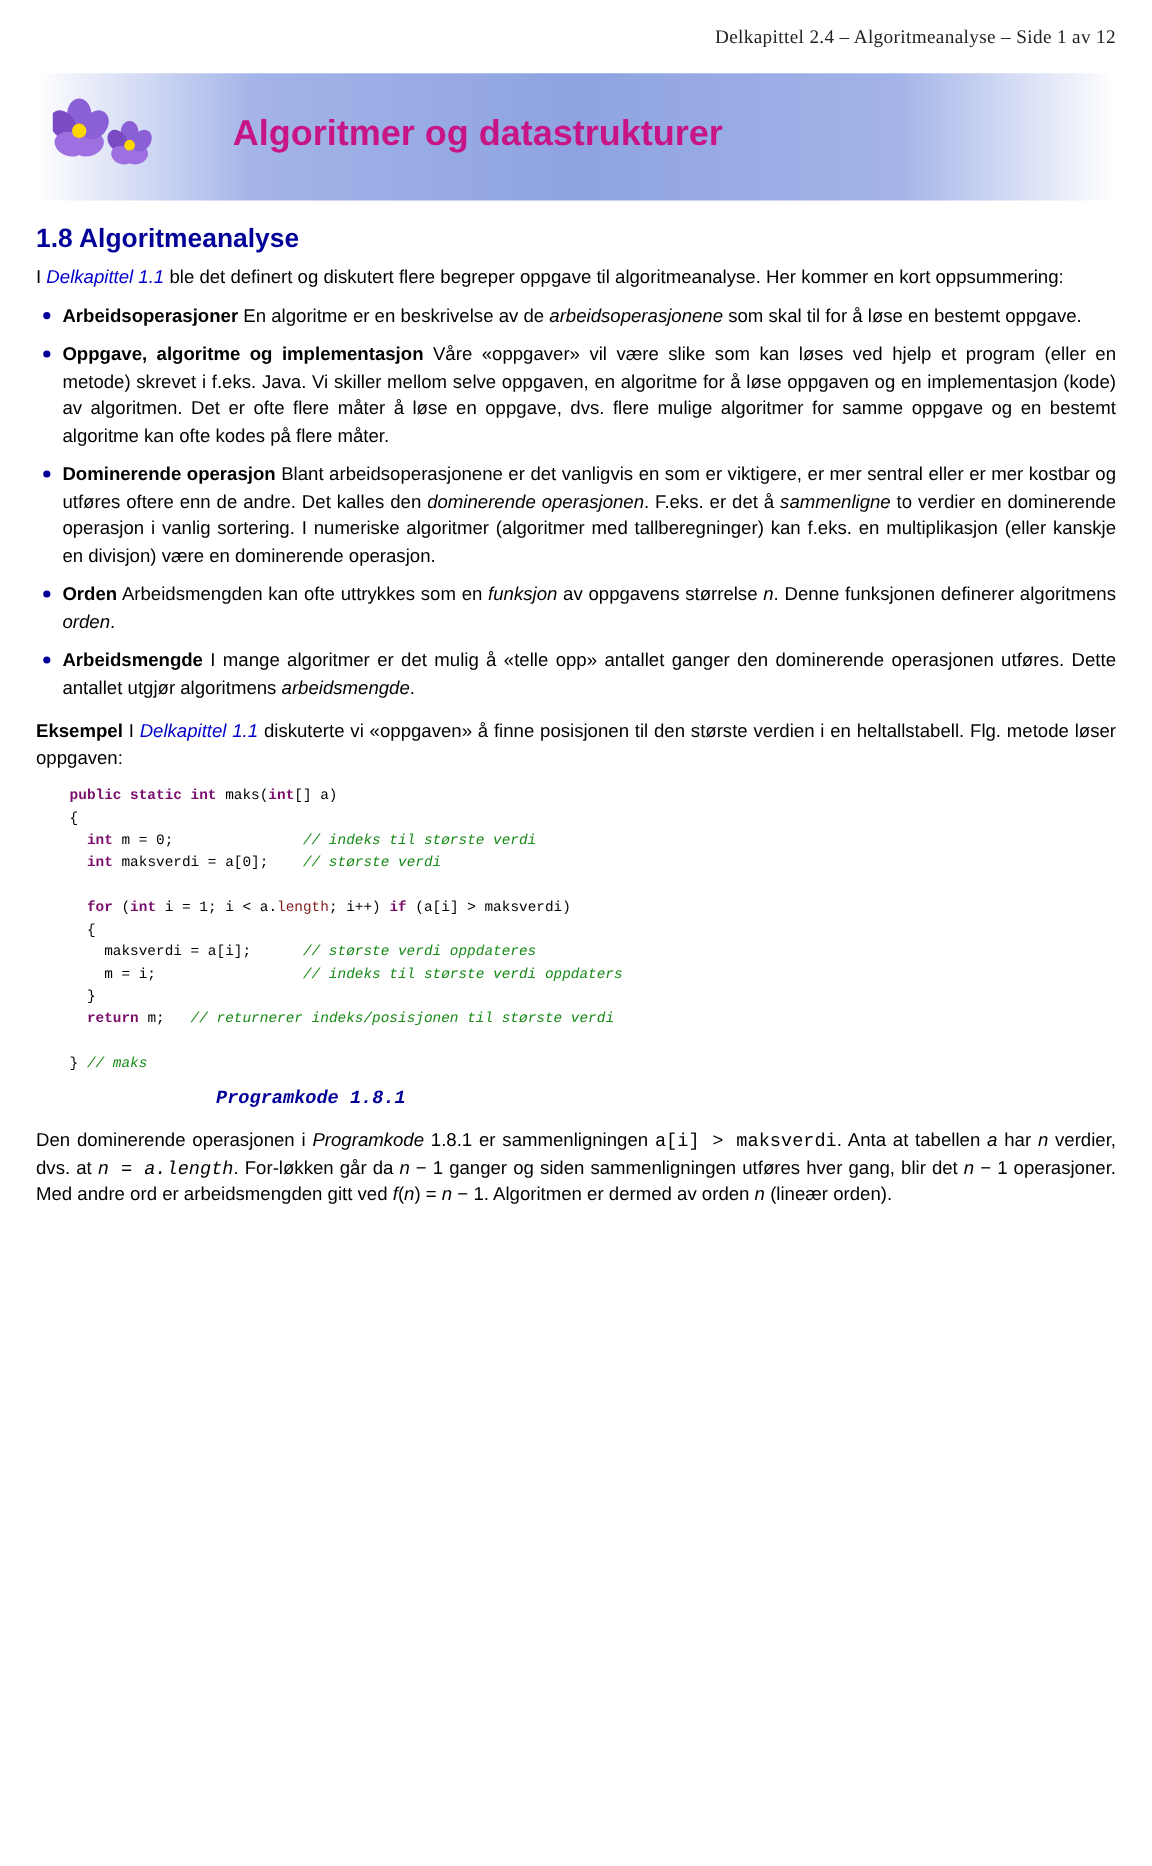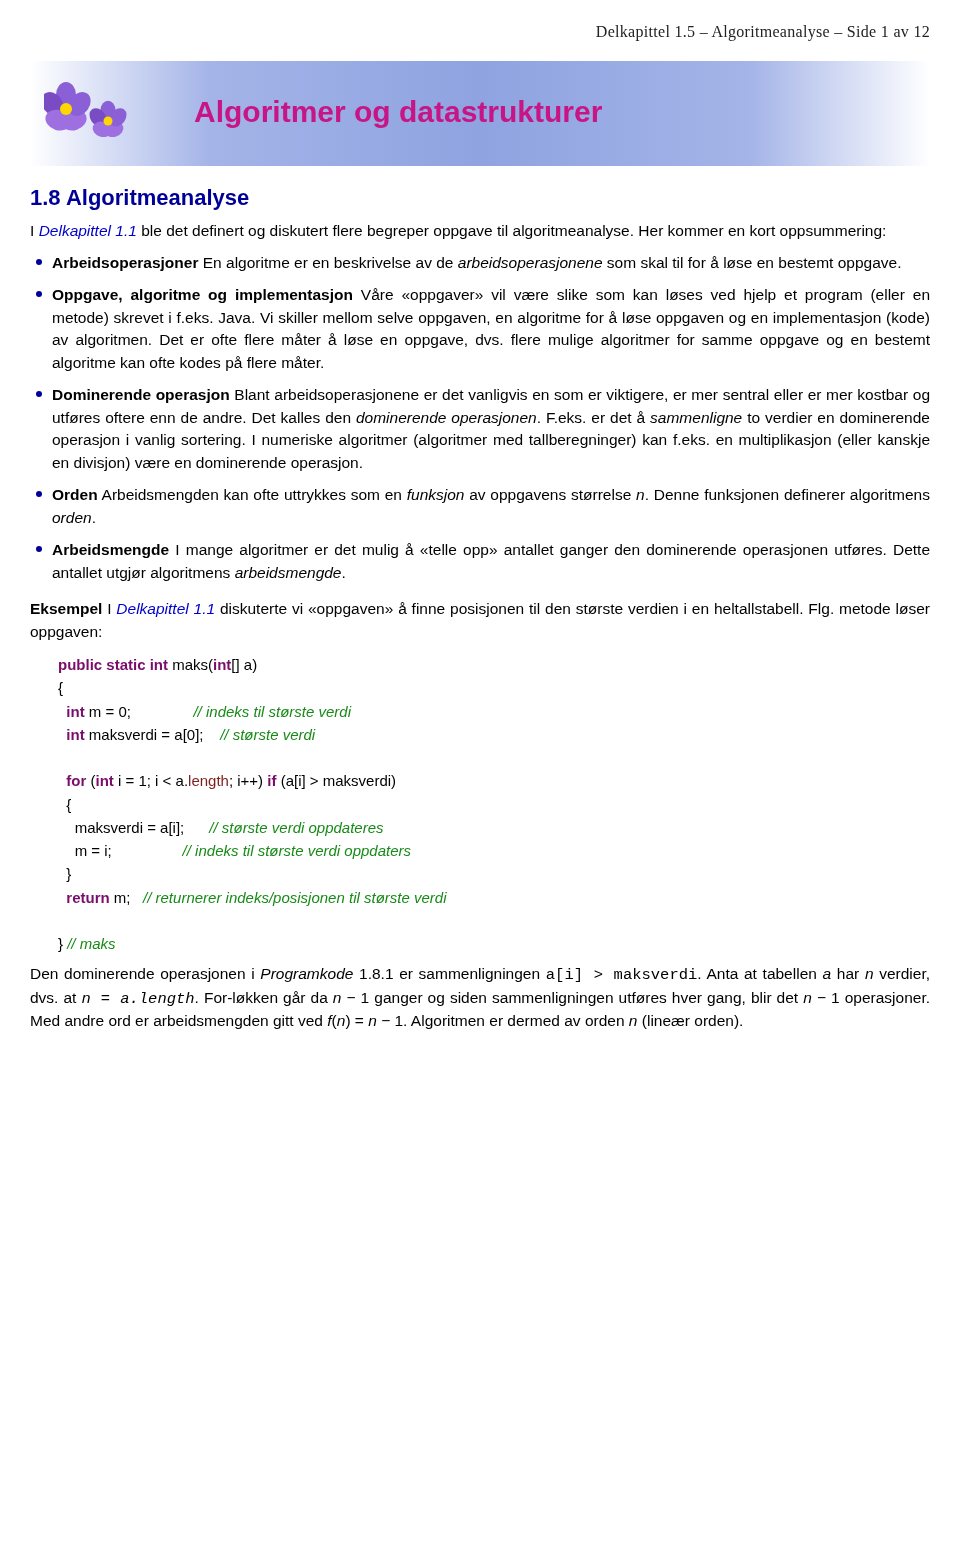--- a/index.html
+++ b/index.html
@@ -109,22 +109,22 @@
     position: absolute;
     left: 6px; top: 7px;
     width: 6px; height: 6px;
     background: #000099;
     border-radius: 50%;
   }
   .b-term { font-weight: bold; }
   .i-term { font-style: italic; }
   .eksempel-label { font-weight: bold; }
   .code-block {
-    font-family: Liberation Sans, sans-serif;
-    font-size: 15px;
+    font-family: Liberation Mono, monospace;
+    font-size: 12px;
     white-space: pre;
     margin: 10px 0 8px 28px;
     line-height: 1.55;
   }
   .kw   { color: #7a0c6b; font-weight: bold; }  
   .cmt  { color: #178a17; font-style: italic; }
   .field { color: #7f1d1d; }  
   .program-label {
     font-family: 'Courier New', Courier, monospace;
     font-style: italic;
@@ -134,21 +134,21 @@
     margin: 6px 0 14px 150px;
   }
   .mono-i { font-family: 'Courier New', monospace; font-style: italic; }
   .mono { font-family: 'Courier New', monospace; }
 </style>
 </head>
 <body>
 
 <div class="page">
 
-  <div class="header-line">Delkapittel 1.5 – Algoritmeanalyse – Side 1 av 12</div>
+  <div class="header-line">Delkapittel 2.4 – Algoritmeanalyse – Side 1 av 12</div>
 
   <div class="banner">
     <span class="flower-icon">
       <svg width="92" height="72" viewBox="0 0 92 72">
         <g transform="translate(22,36)">
           <ellipse cx="0" cy="-14" rx="10" ry="13" fill="#8b5fd6"></ellipse>
           <ellipse cx="13" cy="-4" rx="10" ry="13" fill="#9d6fe0" transform="rotate(72)"></ellipse>
           <ellipse cx="8" cy="12" rx="10" ry="13" fill="#7a4cc4" transform="rotate(144)"></ellipse>
           <ellipse cx="-8" cy="12" rx="10" ry="13" fill="#8b5fd6" transform="rotate(216)"></ellipse>
           <ellipse cx="-13" cy="-4" rx="10" ry="13" fill="#9d6fe0" transform="rotate(288)"></ellipse>
@@ -205,18 +205,19 @@
 
   <span class="kw">for</span> (<span class="kw">int</span> i = 1; i &lt; a.<span class="field">length</span>; i++) <span class="kw">if</span> (a[i] &gt; maksverdi)
   {
     maksverdi = a[i];      <span class="cmt">// største verdi oppdateres</span>
     m = i;                 <span class="cmt">// indeks til største verdi oppdaters</span>
   }
   <span class="kw">return</span> m;   <span class="cmt">// returnerer indeks/posisjonen til største verdi</span>
 
 } <span class="cmt">// maks</span></div>
 
+  <div class="program-label">Programkode 1.8.1</div>
 
   <p class="body-text">
     <span>Den dominerende operasjonen i </span><span class="i-term">Programkode</span><span> 1.8.1 er sammenligningen </span><span class="mono">a[i] &gt; maksverdi</span><span>. Anta at tabellen </span><span class="i-term">a</span><span> har </span><span class="i-term">n</span><span> verdier, dvs. at </span><span class="mono-i">n = a.length</span><span>. For-løkken går da </span><span class="i-term">n</span><span> − 1 ganger og siden sammenligningen utføres hver gang, blir det </span><span class="i-term">n</span><span> − 1 operasjoner. Med andre ord er arbeidsmengden gitt ved </span><span class="i-term">f</span><span>(</span><span class="i-term">n</span><span>) = </span><span class="i-term">n</span><span> − 1. Algoritmen er dermed av orden </span><span class="i-term">n</span><span> (lineær orden).</span>
   </p>
 
 </div>
 
 </body></html>

